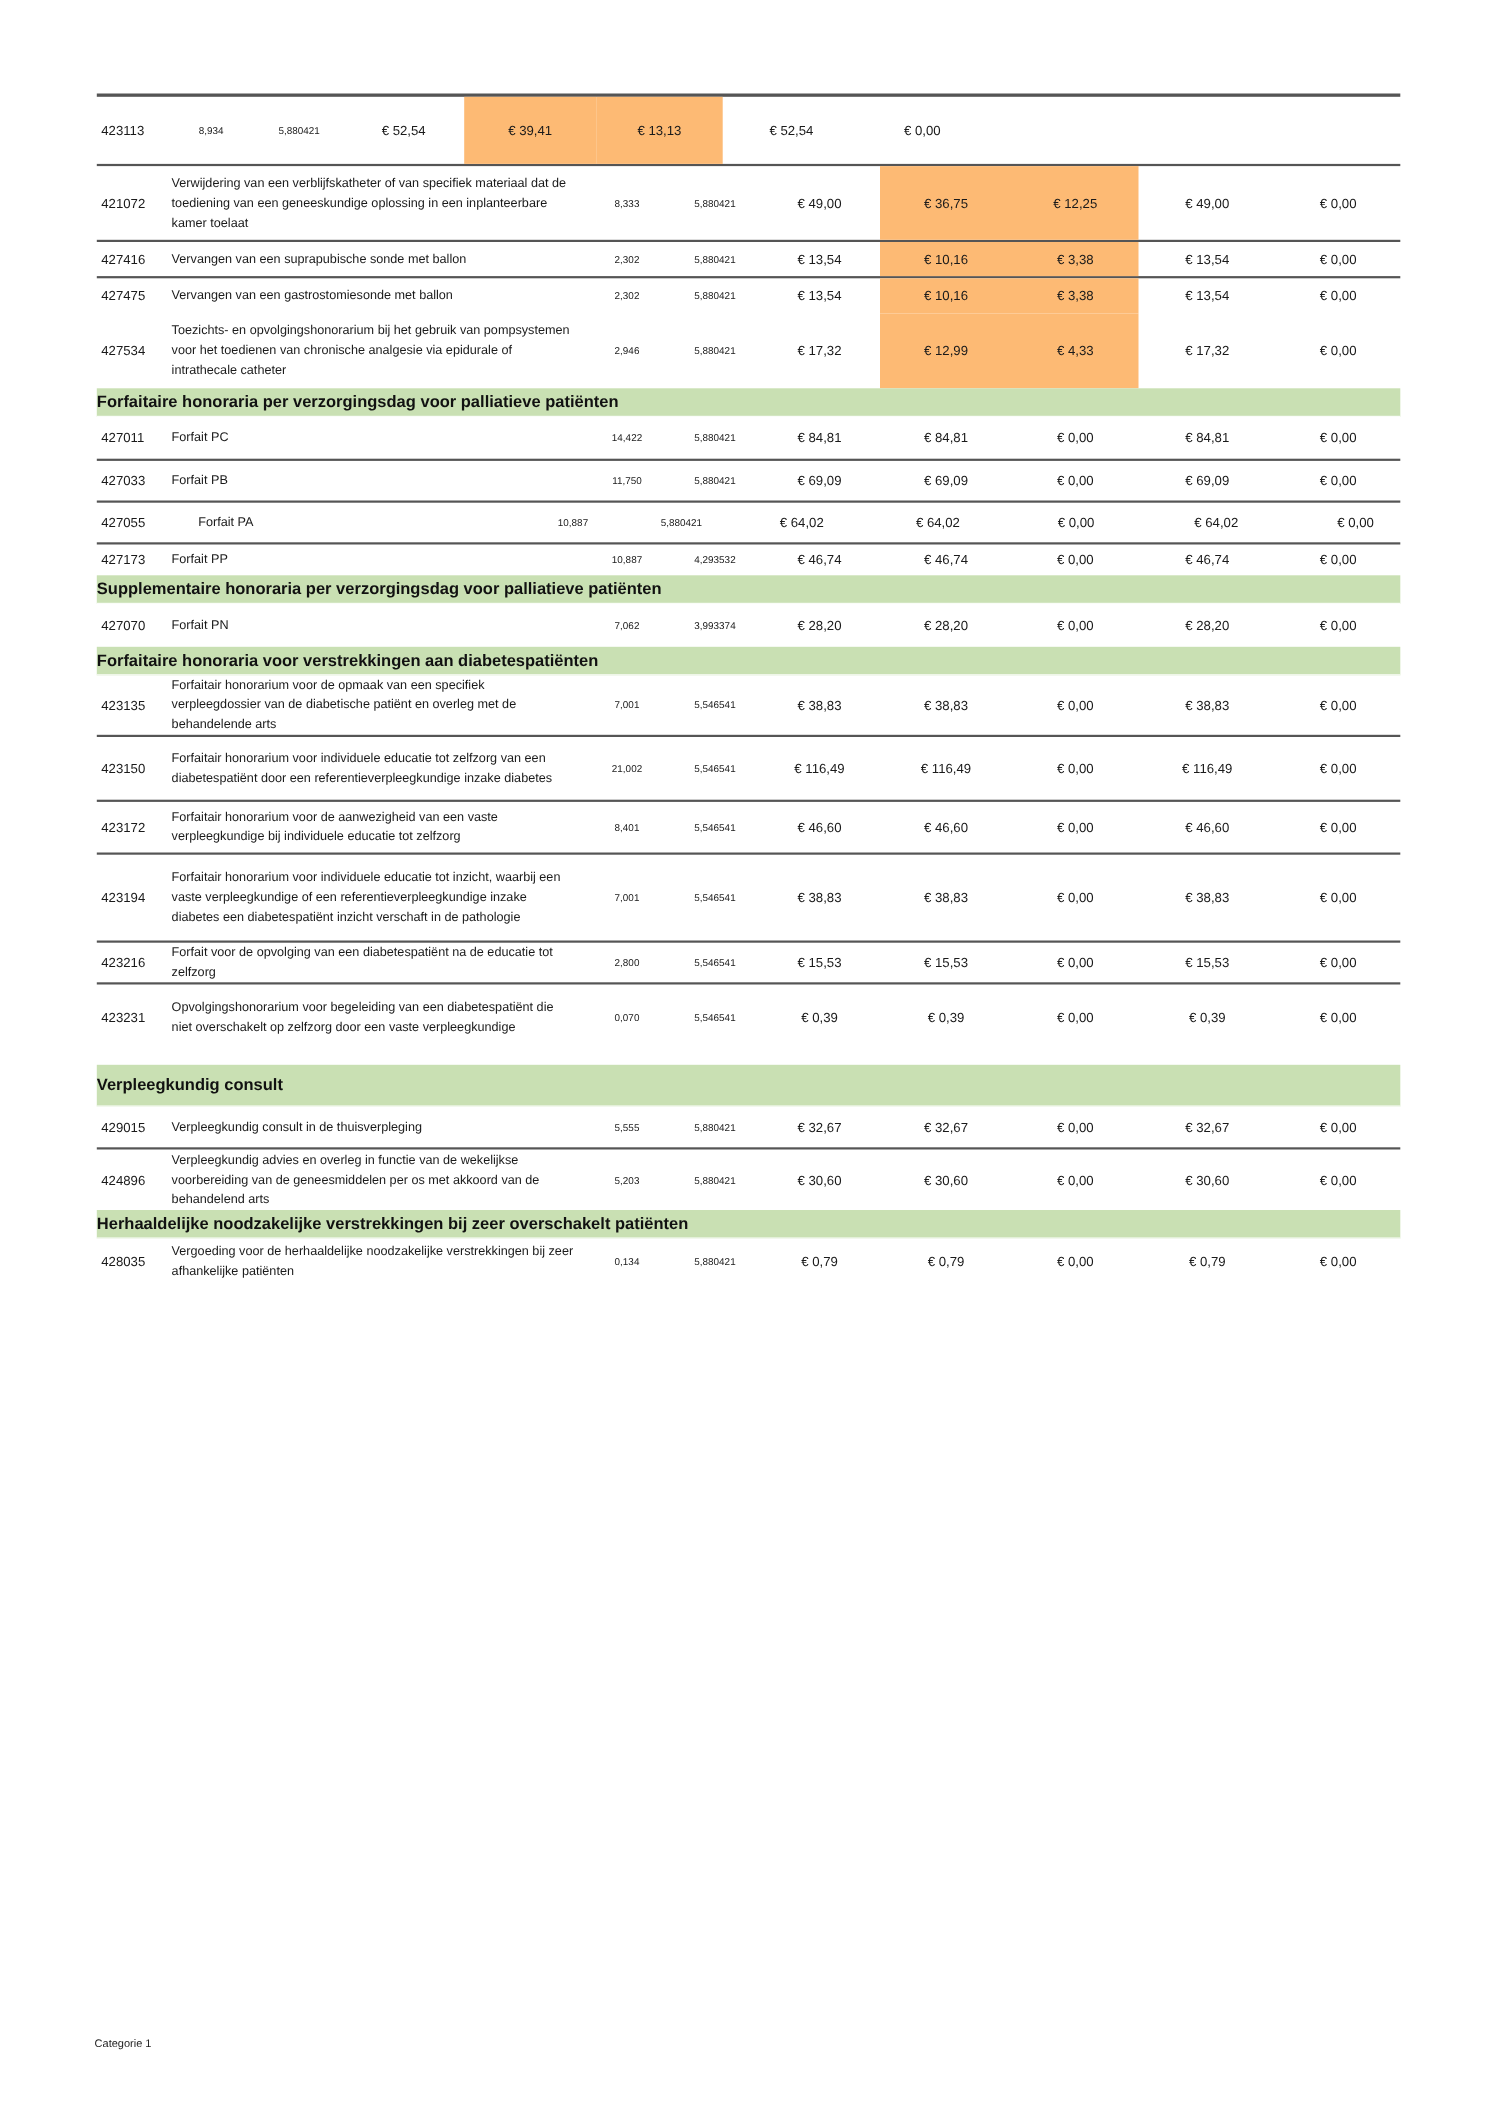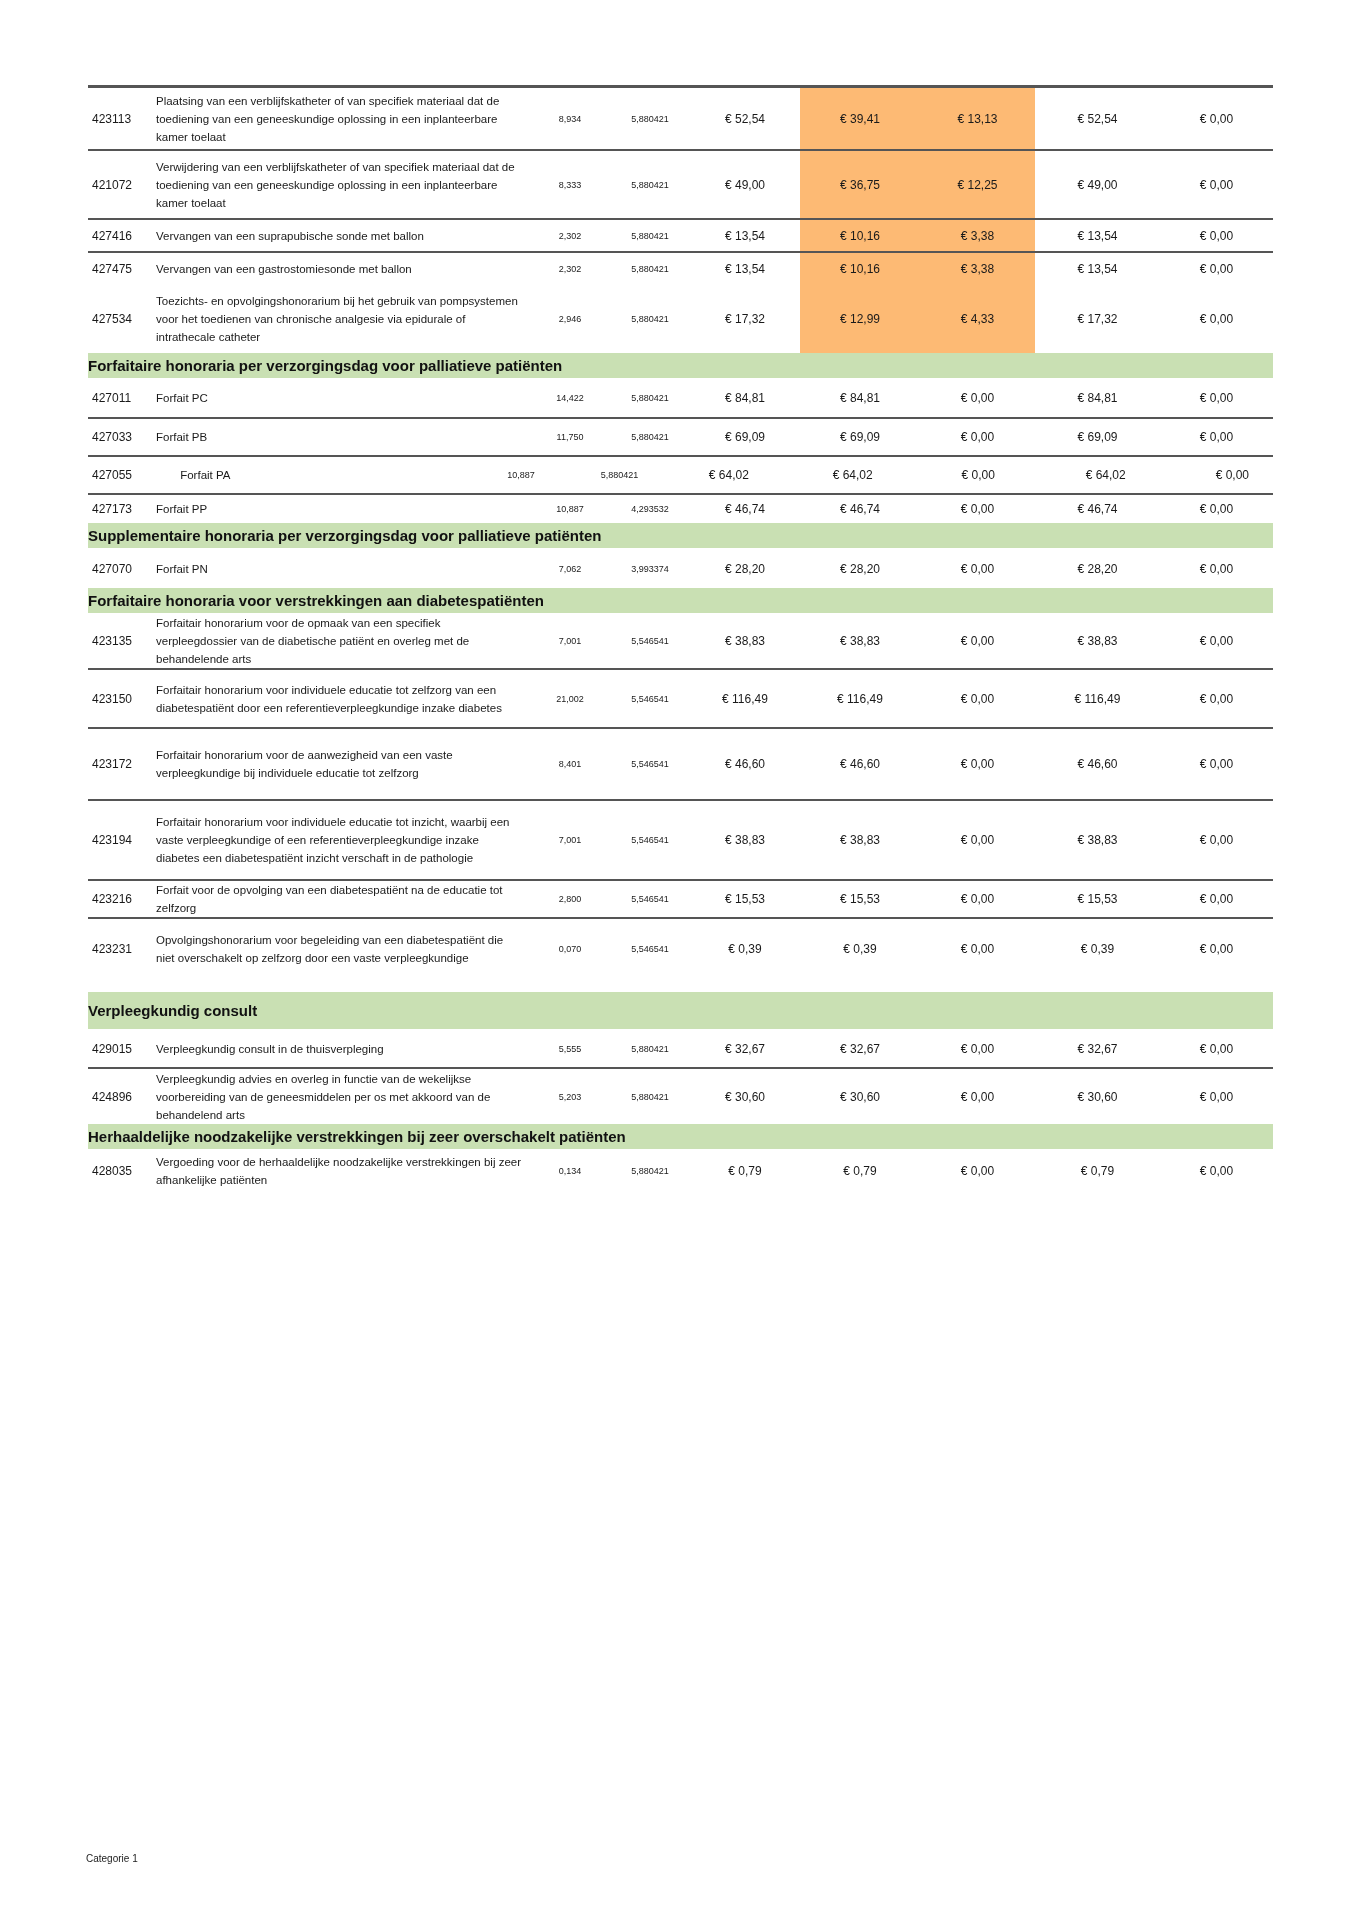--- a/index.html
+++ b/index.html
@@ -29,21 +29,20 @@
   .underline-coef { position: absolute; left: 506px; bottom: -3px; width: 80px; height: 2px; background: #333; }
   #footer-left { position: absolute; left: 86px; top: 1853px; font-size: 10px; color: #222; }
   #footer-right { position: absolute; left: 1190px; top: 1926px; font-size: 14px; color: #0f766e; }
 </style>
 </head>
 <body>
 
 <div id="tbl">
     <div class="row data" style="height: 63px;">
       <div class="c c-code">423113</div>
-      <div class="c c-desc">Plaatsing van een verblijfskatheter of van specifiek materiaal dat de toediening van een geneeskundige oplossing in een inplanteerbare kamer toelaat</div>
       <div class="c c-n">8,934</div>
       <div class="c c-coef">5,880421</div>
       <div class="c c-fee">€ 52,54</div>
       <div class="c c-a teal">€ 39,41</div>
       <div class="c c-b teal">€ 13,13</div>
       <div class="c c-d">€ 52,54</div>
       <div class="c c-e">€ 0,00</div>
     </div>
     <div class="row data" style="height: 69px;">
       <div class="c c-code">421072</div>
@@ -169,21 +168,21 @@
       <div class="c c-code">423150</div>
       <div class="c c-desc">Forfaitair honorarium voor individuele educatie tot zelfzorg van een diabetespatiënt door een referentieverpleegkundige inzake diabetes</div>
       <div class="c c-n">21,002</div>
       <div class="c c-coef">5,546541</div>
       <div class="c c-fee">€ 116,49</div>
       <div class="c c-a">€ 116,49</div>
       <div class="c c-b">€ 0,00</div>
       <div class="c c-d">€ 116,49</div>
       <div class="c c-e">€ 0,00</div>
     </div>
-    <div class="row data" style="height: 72px;">
+    <div class="row data" style="height: 48px;">
       <div class="c c-code">423172</div>
       <div class="c c-desc">Forfaitair honorarium voor de aanwezigheid van een vaste verpleegkundige bij individuele educatie tot zelfzorg</div>
       <div class="c c-n">8,401</div>
       <div class="c c-coef">5,546541</div>
       <div class="c c-fee">€ 46,60</div>
       <div class="c c-a">€ 46,60</div>
       <div class="c c-b">€ 0,00</div>
       <div class="c c-d">€ 46,60</div>
       <div class="c c-e">€ 0,00</div>
     </div>

